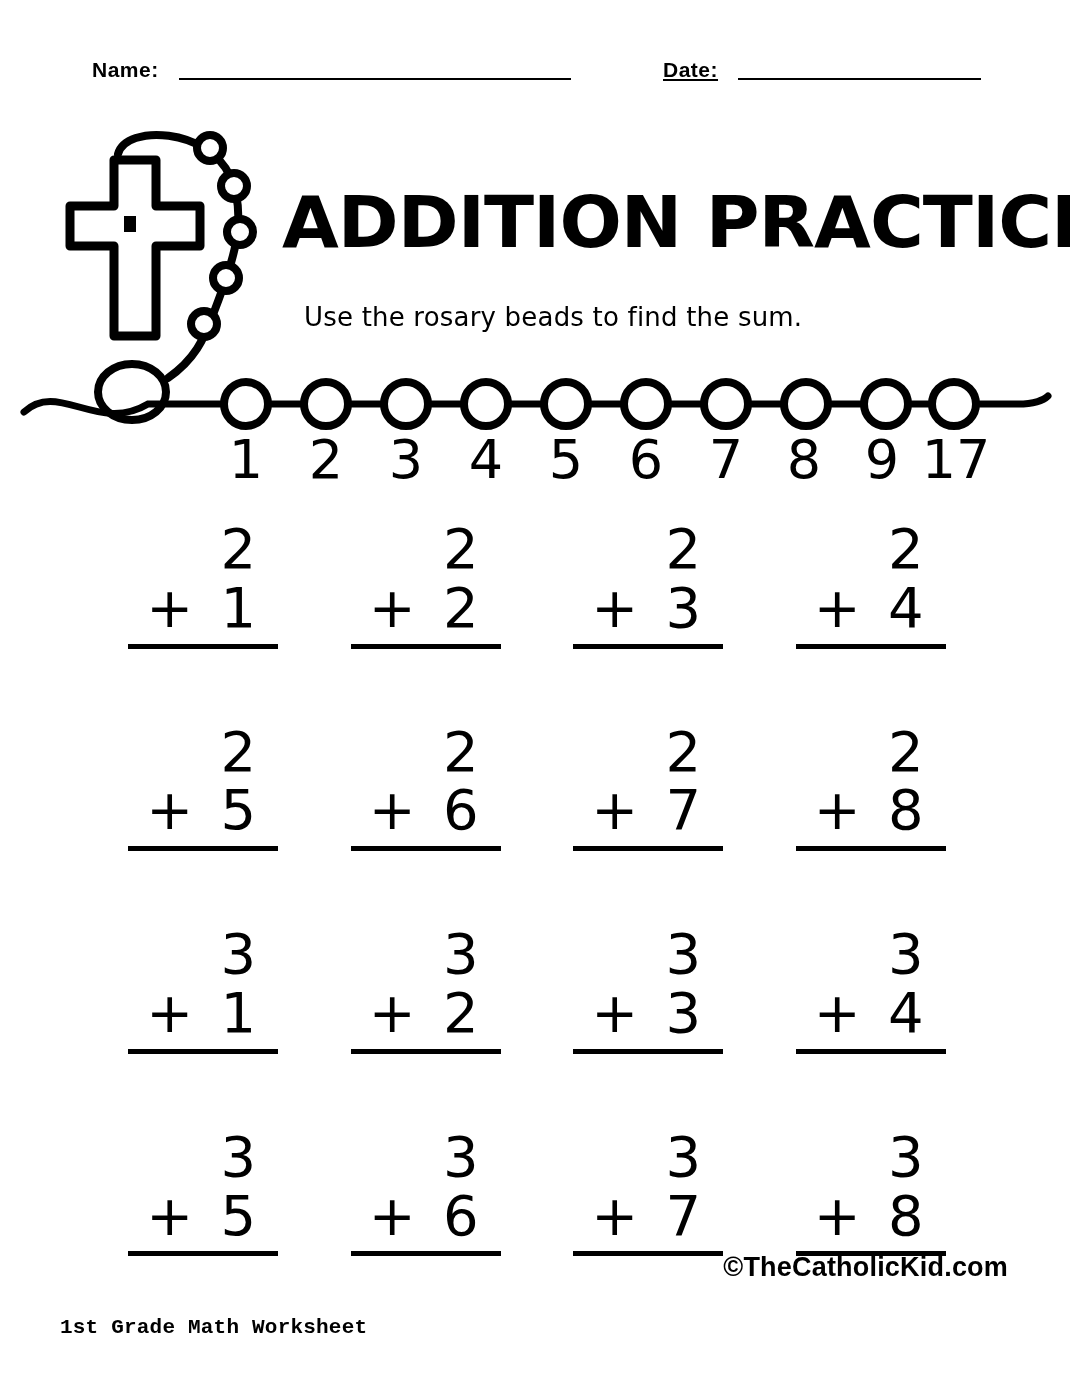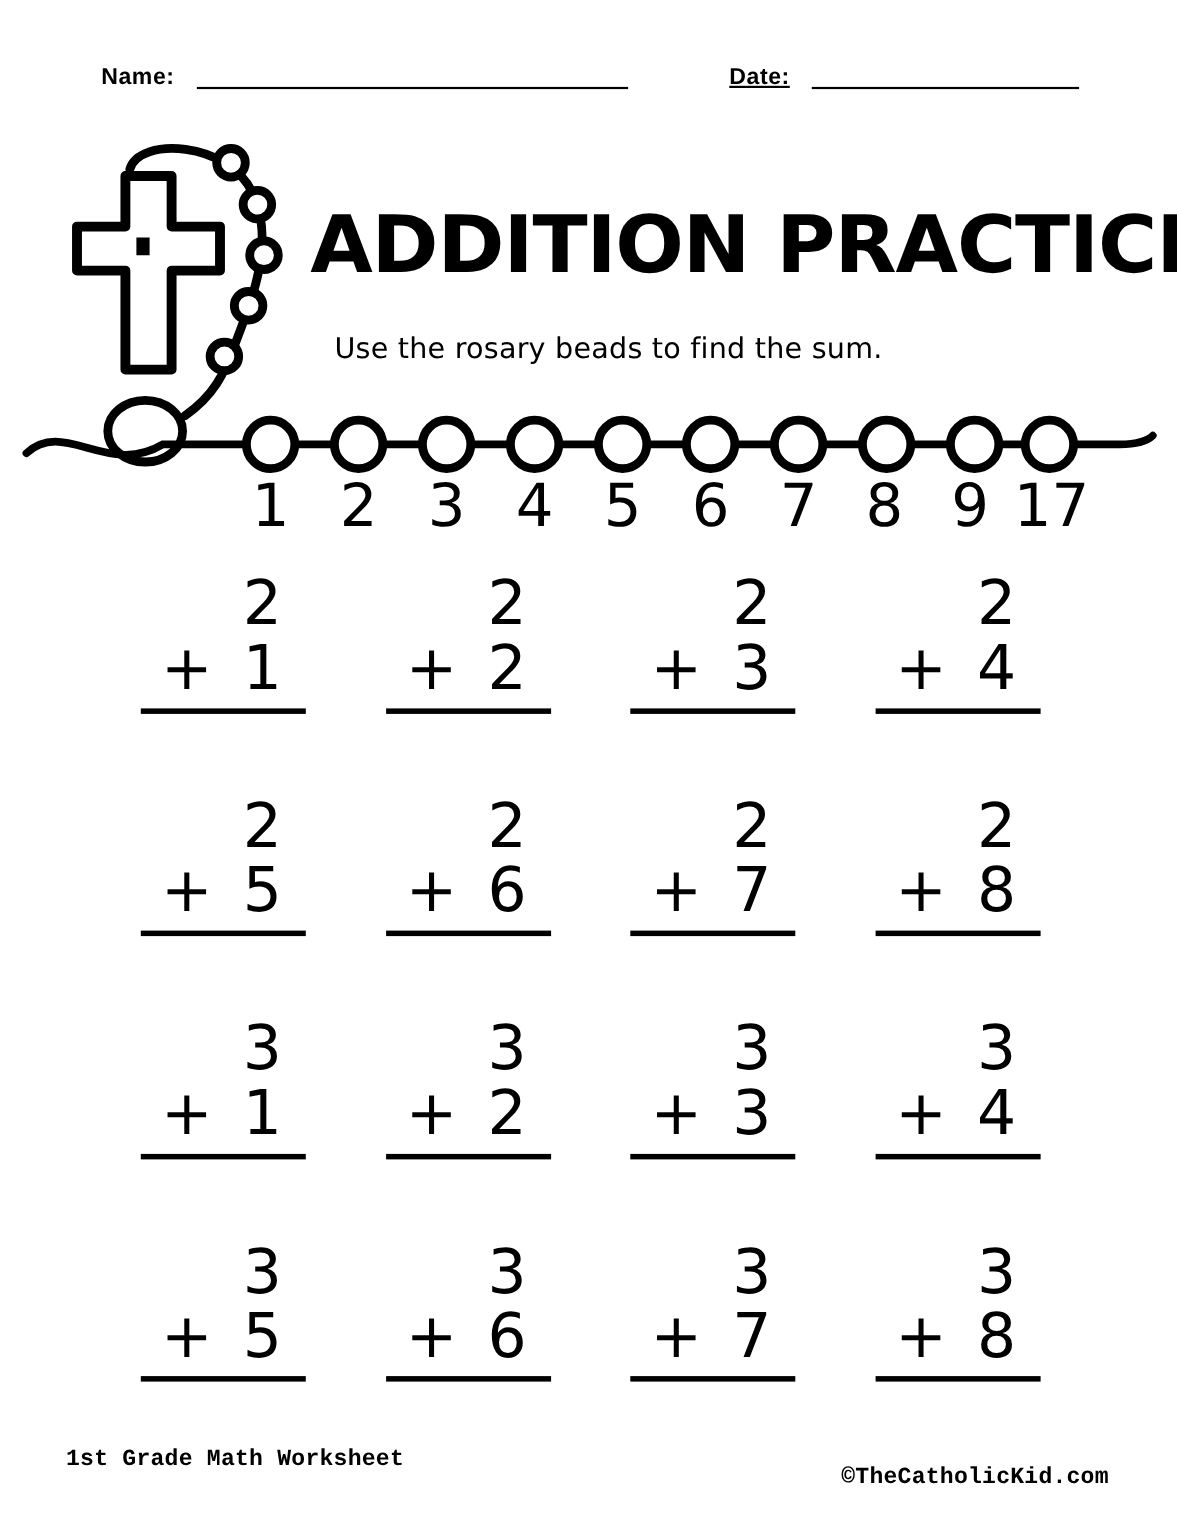--- a/index.html
+++ b/index.html
@@ -32,21 +32,21 @@
     height: 40px;
   }
   .meta-label {
     font-weight: bold;
     font-size: 21px;
     letter-spacing: 0.5px;
   }
   .meta-block {
     position: absolute;
     display: flex;
-    align-items: center;
+    align-items: flex-start;
     gap: 20px;
   }
   .meta-name { left: 92px; top: 0; }
   .meta-date { left: 663px; top: 0; text-decoration: underline; }
   .meta-line {
     display: inline-block;
     border-bottom: 2px solid #000;
     height: 20px;
   }
   .line-name { width: 392px; }
@@ -152,24 +152,24 @@
     left: 60px;
     top: 1316px;
     font-family: Liberation Mono, monospace;
     font-weight: bold;
     font-size: 21px;
     letter-spacing: 0.2px;
   }
   .footer-right {
     position: absolute;
     right: 62px;
-    top: 1332px;
-    font-family: Liberation Mono, monospace;
+    top: 1252px;
+    font-family: Liberation Sans, sans-serif;
     font-weight: bold;
-    font-size: 21px;
+    font-size: 27px;
     letter-spacing: 0.2px;
   }
 </style>
 </head>
 <body>
 
 <div class="page">
 
   <div class="meta-row">
     <div class="meta-block meta-name">

